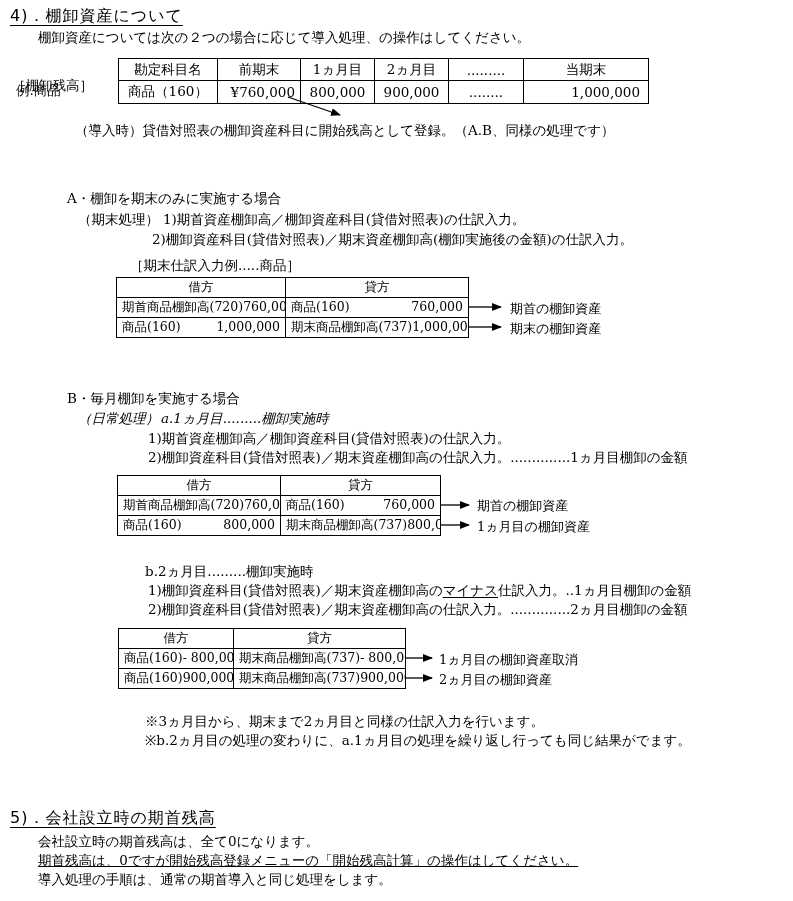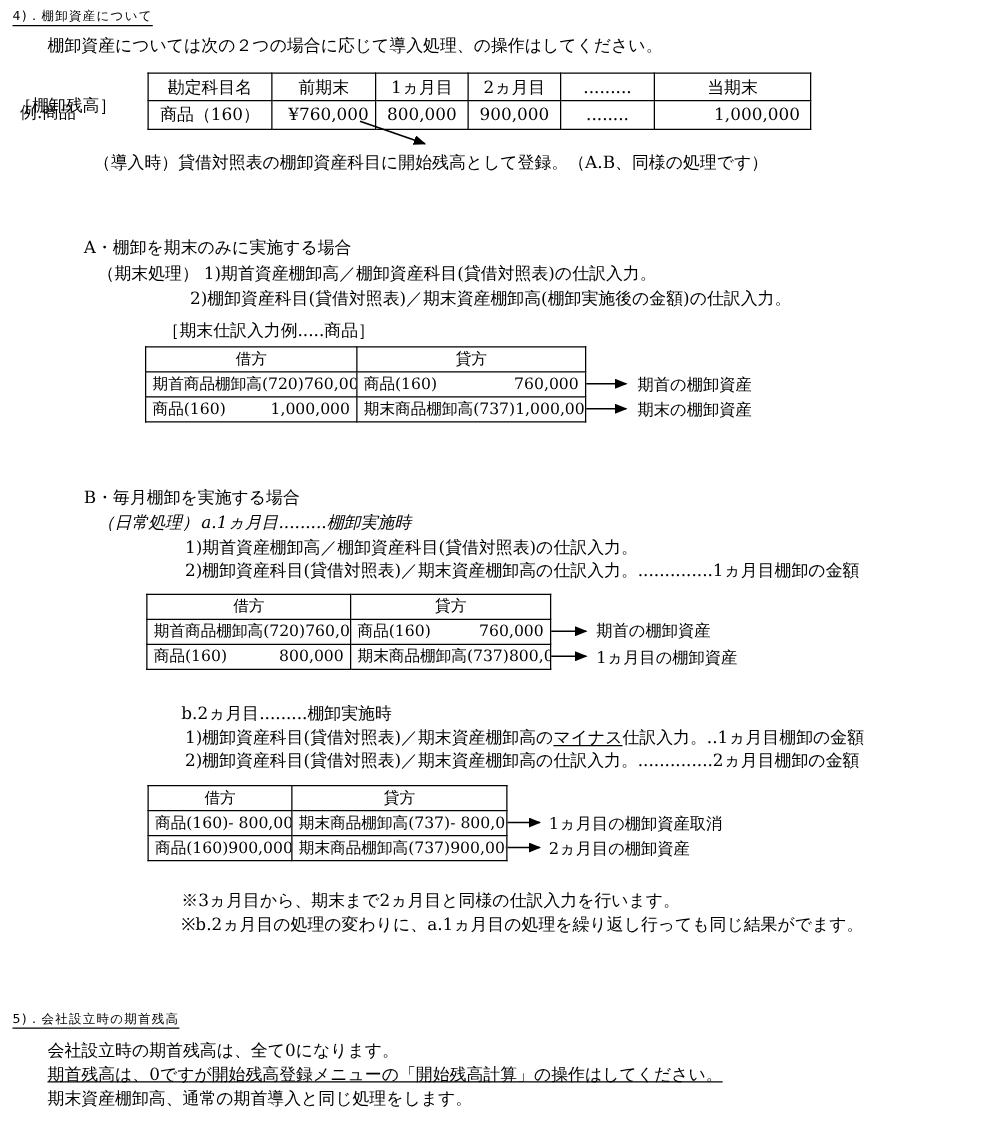--- a/index.html
+++ b/index.html
@@ -2,21 +2,21 @@
 <html><head>
 <meta charset="utf-8">
 <style>
   html,body{margin:0;padding:0;background:#ffffff;}
   body{width:793px;height:901px;position:relative;overflow:hidden;
        font-family:"DejaVu Serif","Liberation Serif",serif;color:#000;}
   .abs{position:absolute;white-space:nowrap;}
   .fs{font-size:13.5px;line-height:18px;}
   .sm{font-size:13px;line-height:17px;}
   .gothic{font-family:"DejaVu Sans","Liberation Sans",sans-serif;}
-  .h{font-size:10px;text-decoration:underline;text-underline-offset:4px;letter-spacing:1px;}
+  .h{font-size:16px;text-decoration:underline;text-underline-offset:4px;letter-spacing:1px;}
   .tbl{position:absolute;border-collapse:collapse;table-layout:fixed;background:#fff;}
   .tbl td{border:1px solid #000;padding:0 5px;white-space:nowrap;overflow:hidden;}
   .t1{font-size:13.5px;border-radius:17px;}
   .t1 .hd td{text-align:center;}
   .journal{font-size:12.5px;}
   .journal .hd td{text-align:center;}
   .cf{display:flex;justify-content:space-between;align-items:baseline;}
   .ctr{text-align:center;}
   .rt{text-align:right;}
   .u{text-decoration:underline;text-underline-offset:2px;}
@@ -210,21 +210,21 @@
   </table>
 <div class="abs sm" style="left:439px;top:651px;">1ヵ月目の棚卸資産取消</div>
 <div class="abs sm" style="left:439px;top:671px;">2ヵ月目の棚卸資産</div>
 
 <div class="abs fs" style="left:145px;top:712px;">※3ヵ月目から、期末まで2ヵ月目と同様の仕訳入力を行います。</div>
 <div class="abs fs" style="left:145px;top:731px;">※b.2ヵ月目の処理の変わりに、a.1ヵ月目の処理を繰り返し行っても同じ結果がでます。</div>
 
 <div class="abs gothic h" style="left:10px;top:808px;">5)．会社設立時の期首残高</div>
 <div class="abs fs" style="left:38px;top:832px;">会社設立時の期首残高は、全て0になります。</div>
 <div class="abs fs" style="left:38px;top:851px;text-decoration:underline;">期首残高は、0ですが開始残高登録メニューの「開始残高計算」の操作はしてください。</div>
-<div class="abs fs" style="left:38px;top:870px;">期末資産棚卸高、通常の期首導入と同じ処理をします。</div>
+<div class="abs fs" style="left:38px;top:870px;">導入処理の手順は、通常の期首導入と同じ処理をします。</div>
 
 <svg class="arrows" width="793" height="901" viewBox="0 0 793 901">
   <defs>
     <marker id="ah" markerWidth="10" markerHeight="8" refX="9" refY="4" orient="auto" markerUnits="userSpaceOnUse">
       <path d="M0,0 L10,4 L0,8 Z" fill="#000"></path>
     </marker>
   </defs>
   <line x1="288" y1="97" x2="340" y2="115" stroke="#000" stroke-width="1.3" marker-end="url(#ah)"></line>
   <line x1="469" y1="307" x2="501" y2="307" stroke="#000" stroke-width="1.3" marker-end="url(#ah)"></line>
   <line x1="469" y1="327" x2="501" y2="327" stroke="#000" stroke-width="1.3" marker-end="url(#ah)"></line>

